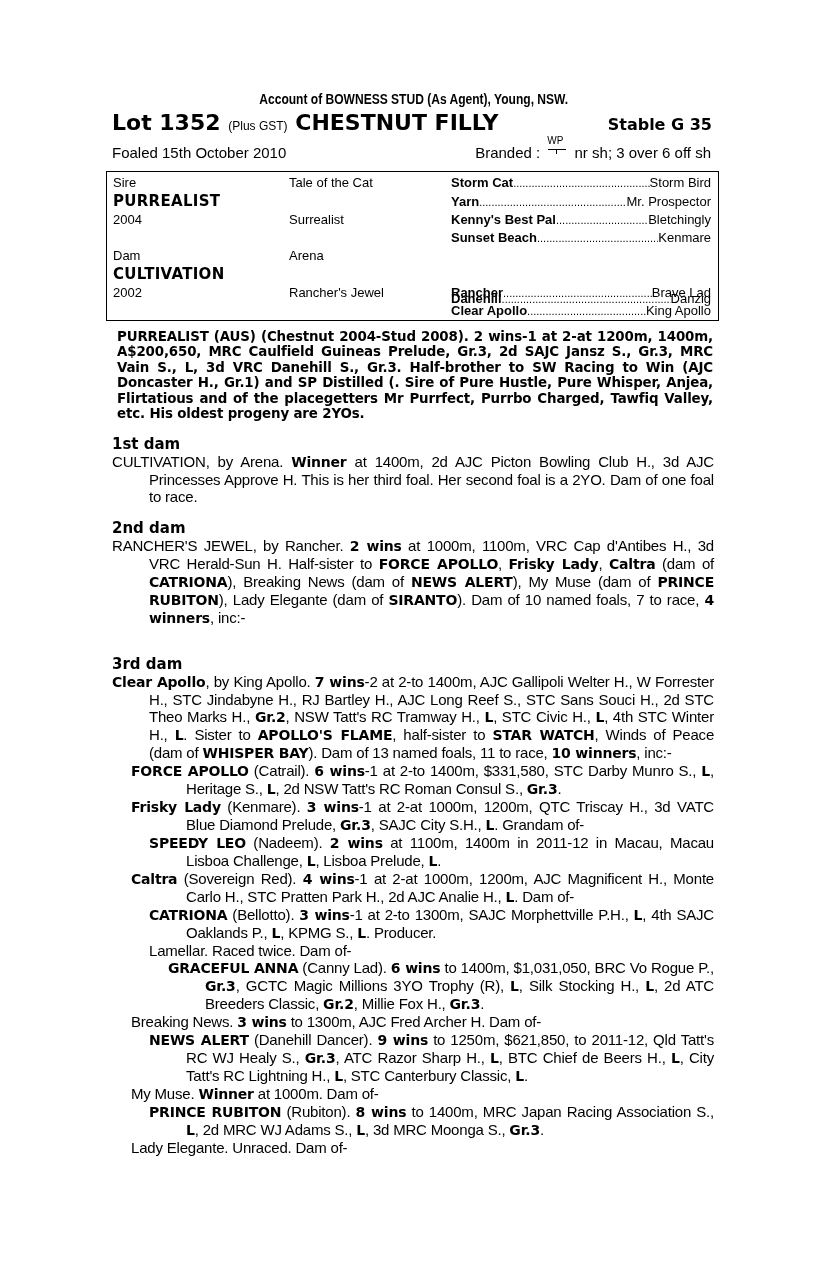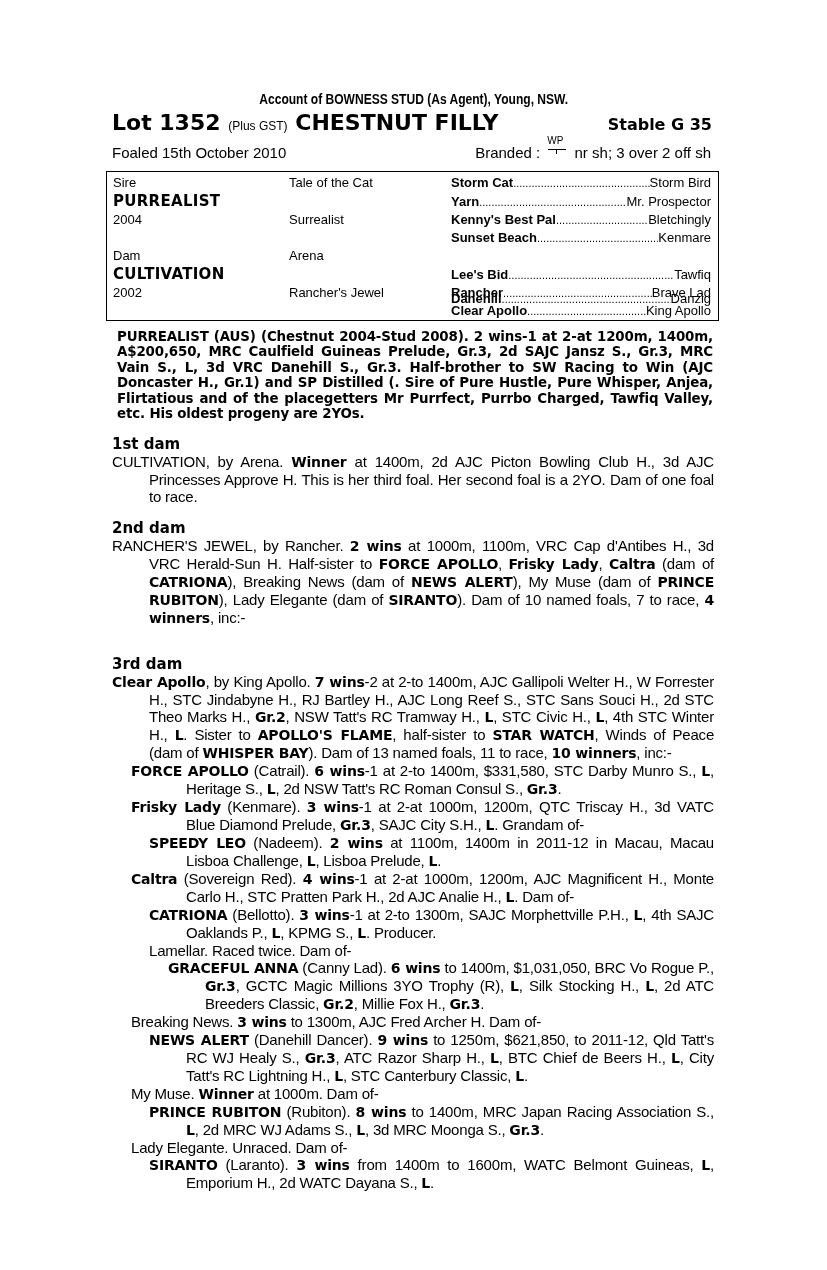--- a/index.html
+++ b/index.html
@@ -54,21 +54,21 @@
     <div class="stable">Stable G 35</div>
   </div>
 
   <div class="foaled">Foaled 15th October 2010</div>
   <div class="branded">
     <span>Branded :</span>
     <span class="brand-mark">
       <span class="top">WP</span>
       <span class="bar"></span><span class="stem"></span>
     </span>
-    <span>nr sh; 3 over 2 off sh</span>
+    <span>nr sh; 3 over 6 off sh</span>
   </div>
 
   <div class="pedigree">
 
     <div class="ped-row" style="left:6px; top:2px;">Sire</div>
     <div class="ped-row ped-name" style="left:6px; top:20px;">PURREALIST</div>
     <div class="ped-row" style="left:6px; top:39px;">2004</div>
     <div class="ped-row" style="left:182px; top:2px;">Tale of the Cat</div>
     <div class="ped-row" style="left:182px; top:39px;">Surrealist</div>
 
@@ -96,25 +96,20 @@
     <div class="ped-row" style="left:6px; top:75px;">Dam</div>
     <div class="ped-row ped-name" style="left:6px; top:93px;">CULTIVATION</div>
     <div class="ped-row" style="left:6px; top:112px;">2002</div>
     <div class="ped-row" style="left:182px; top:75px;">Arena</div>
     <div class="ped-row" style="left:182px; top:112px;">Rancher's Jewel</div>
 
     <div class="ped-gp" style="top:75px;margin-top:43px;">
         <span class="l">Danehill</span>
         <span class="dots"></span>
         <span class="r">Danzig</span>
-      </div>
-    <div class="ped-gp" style="top:94px;">
-        <span class="l">Lee's Bid</span>
-        <span class="dots"></span>
-        <span class="r">Tawfiq</span>
       </div>
     <div class="ped-gp" style="top:112px;">
         <span class="l">Rancher</span>
         <span class="dots"></span>
         <span class="r">Brave Lad</span>
       </div>
     <div class="ped-gp" style="top:130px;">
         <span class="l">Clear Apollo</span>
         <span class="dots"></span>
         <span class="r">King Apollo</span>
@@ -154,16 +149,15 @@
     <div class="entry" style="padding-left:74px; text-indent:-55px;"><span>Breaking News. </span><span class="b">3 wins</span><span> to 1300m, AJC Fred Archer H. Dam of-</span></div>
 
     <div class="entry" style="padding-left:74px; text-indent:-37px;"><span class="b">NEWS ALERT</span><span> (Danehill Dancer). </span><span class="b">9 wins</span><span> to 1250m, $621,850, to 2011-12, Qld Tatt's RC WJ Healy S., </span><span class="b">Gr.3</span><span>, ATC Razor Sharp H., </span><span class="b">L</span><span>, BTC Chief de Beers H., </span><span class="b">L</span><span>, City Tatt's RC Lightning H., </span><span class="b">L</span><span>, STC Canterbury Classic, </span><span class="b">L</span><span>.</span></div>
 
     <div class="entry" style="padding-left:74px; text-indent:-55px;"><span>My Muse. </span><span class="b">Winner</span><span> at 1000m. Dam of-</span></div>
 
     <div class="entry" style="padding-left:74px; text-indent:-37px;"><span class="b">PRINCE RUBITON</span><span> (Rubiton). </span><span class="b">8 wins</span><span> to 1400m, MRC Japan Racing Association S., </span><span class="b">L</span><span>, 2d MRC WJ Adams S., </span><span class="b">L</span><span>, 3d MRC Moonga S., </span><span class="b">Gr.3</span><span>.</span></div>
 
     <div class="entry" style="padding-left:19px;">Lady Elegante. Unraced. Dam of-</div>
 
-    <div class="entry" style="padding-left:74px; text-indent:-37px;"><span class="b">SIRANTO</span><span> (Laranto). </span><span class="b">3 wins</span><span> from 1400m to 1600m, WATC Belmont Guineas, </span><span class="b">L</span><span>, Emporium H., 2d WATC Dayana S., </span><span class="b">L</span><span>.</span></div>
   </div>
 
 </div>
 
 </body></html>

